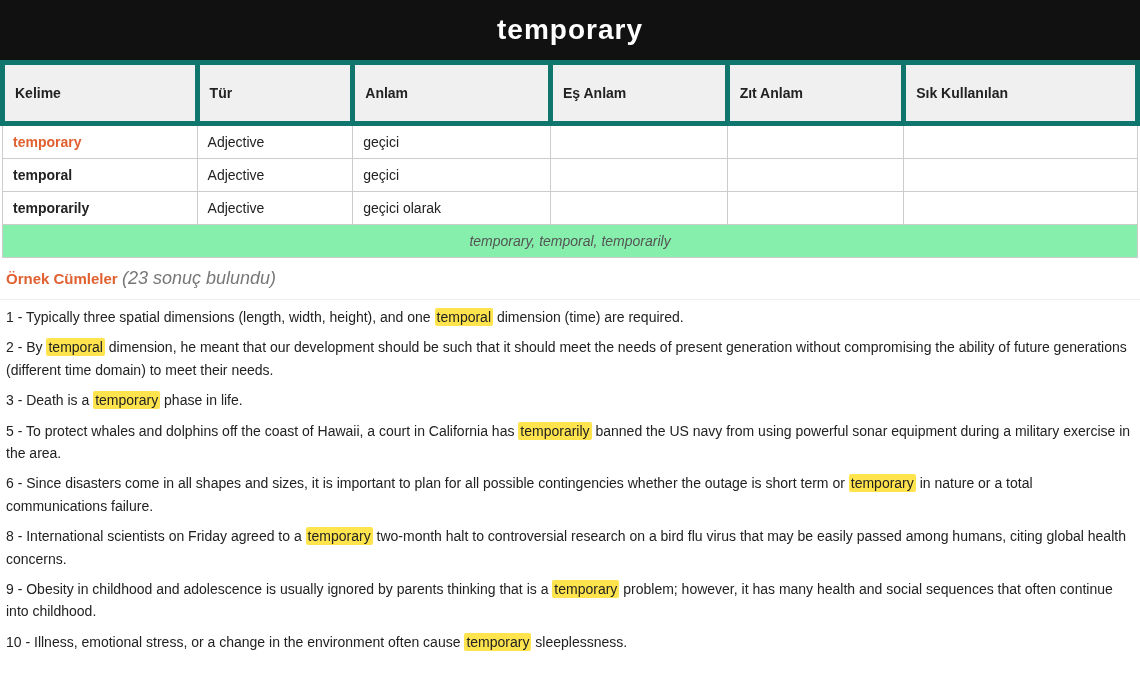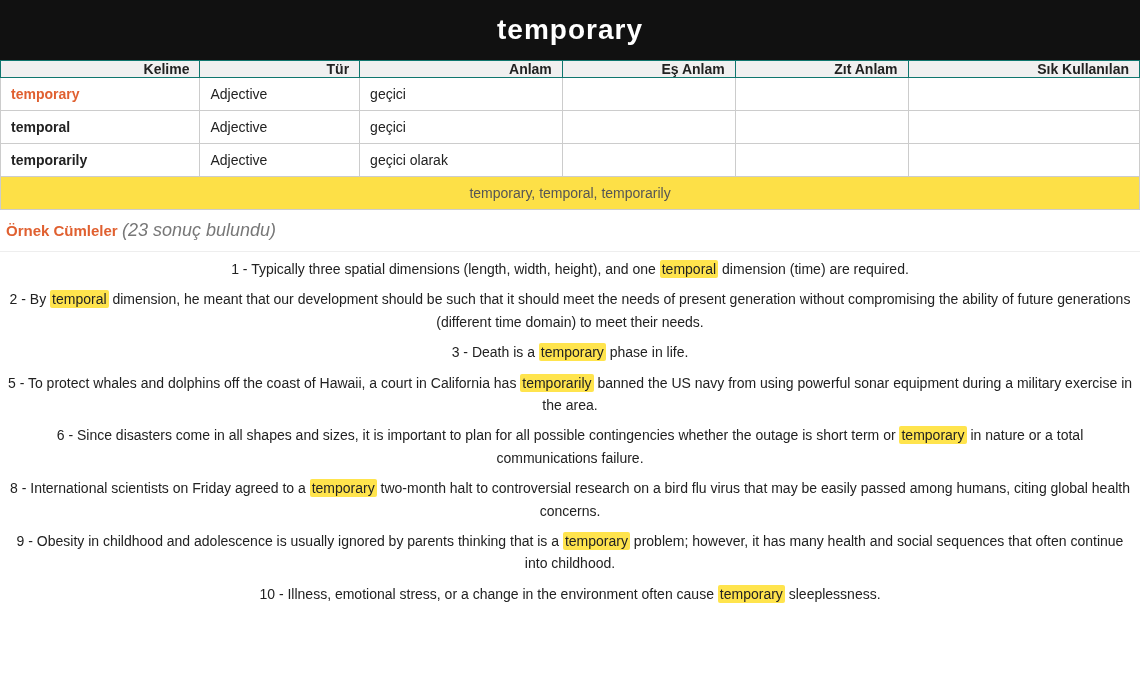--- a/index.html
+++ b/index.html
@@ -17,40 +17,41 @@
       letter-spacing: 1px;
     }
 
     #main-table {
       width: 100%;
       border-collapse: collapse;
       border: 1px solid #ccc;
     }
     #main-table th {
       background: #f0f0f0;
-      border: 1px solid #0f766e;
-      padding: 0 10px;
-      text-align: right;
+      border: 5px solid #0f766e;
+      padding: 20px 10px;
+      text-align: left;
       font-weight: bold;
     }
     #main-table td {
       border: 1px solid #ccc;
       padding: 8px 10px;
     }
     .word-link {
       color: #e06030;
       text-decoration: none;
       font-weight: bold;
     }
 
     .related-words-row td {
       text-align: center;
+      font-style: italic;
       color: #555;
       padding: 6px;
-      background: #fde047;
+      background: #86efac;
     }
 
     .section-header {
       padding: 10px 6px;
       font-size: 15px;
     }
     .section-header .title {
       color: #e06030;
       font-weight: bold;
     }
@@ -60,21 +61,20 @@
       font-size: 18px;
     }
 
     .sentences-container {
       padding: 6px 6px 10px 6px;
       border-top: 1px solid #eee;
     }
     .sentence {
       margin-bottom: 8px;
       line-height: 1.6;
-      text-align: center;
     }
     .highlight-yellow {
       background: #ffe44d;
       padding: 1px 2px;
       border-radius: 2px;
     }
   </style>
 </head>
 <body>
 

